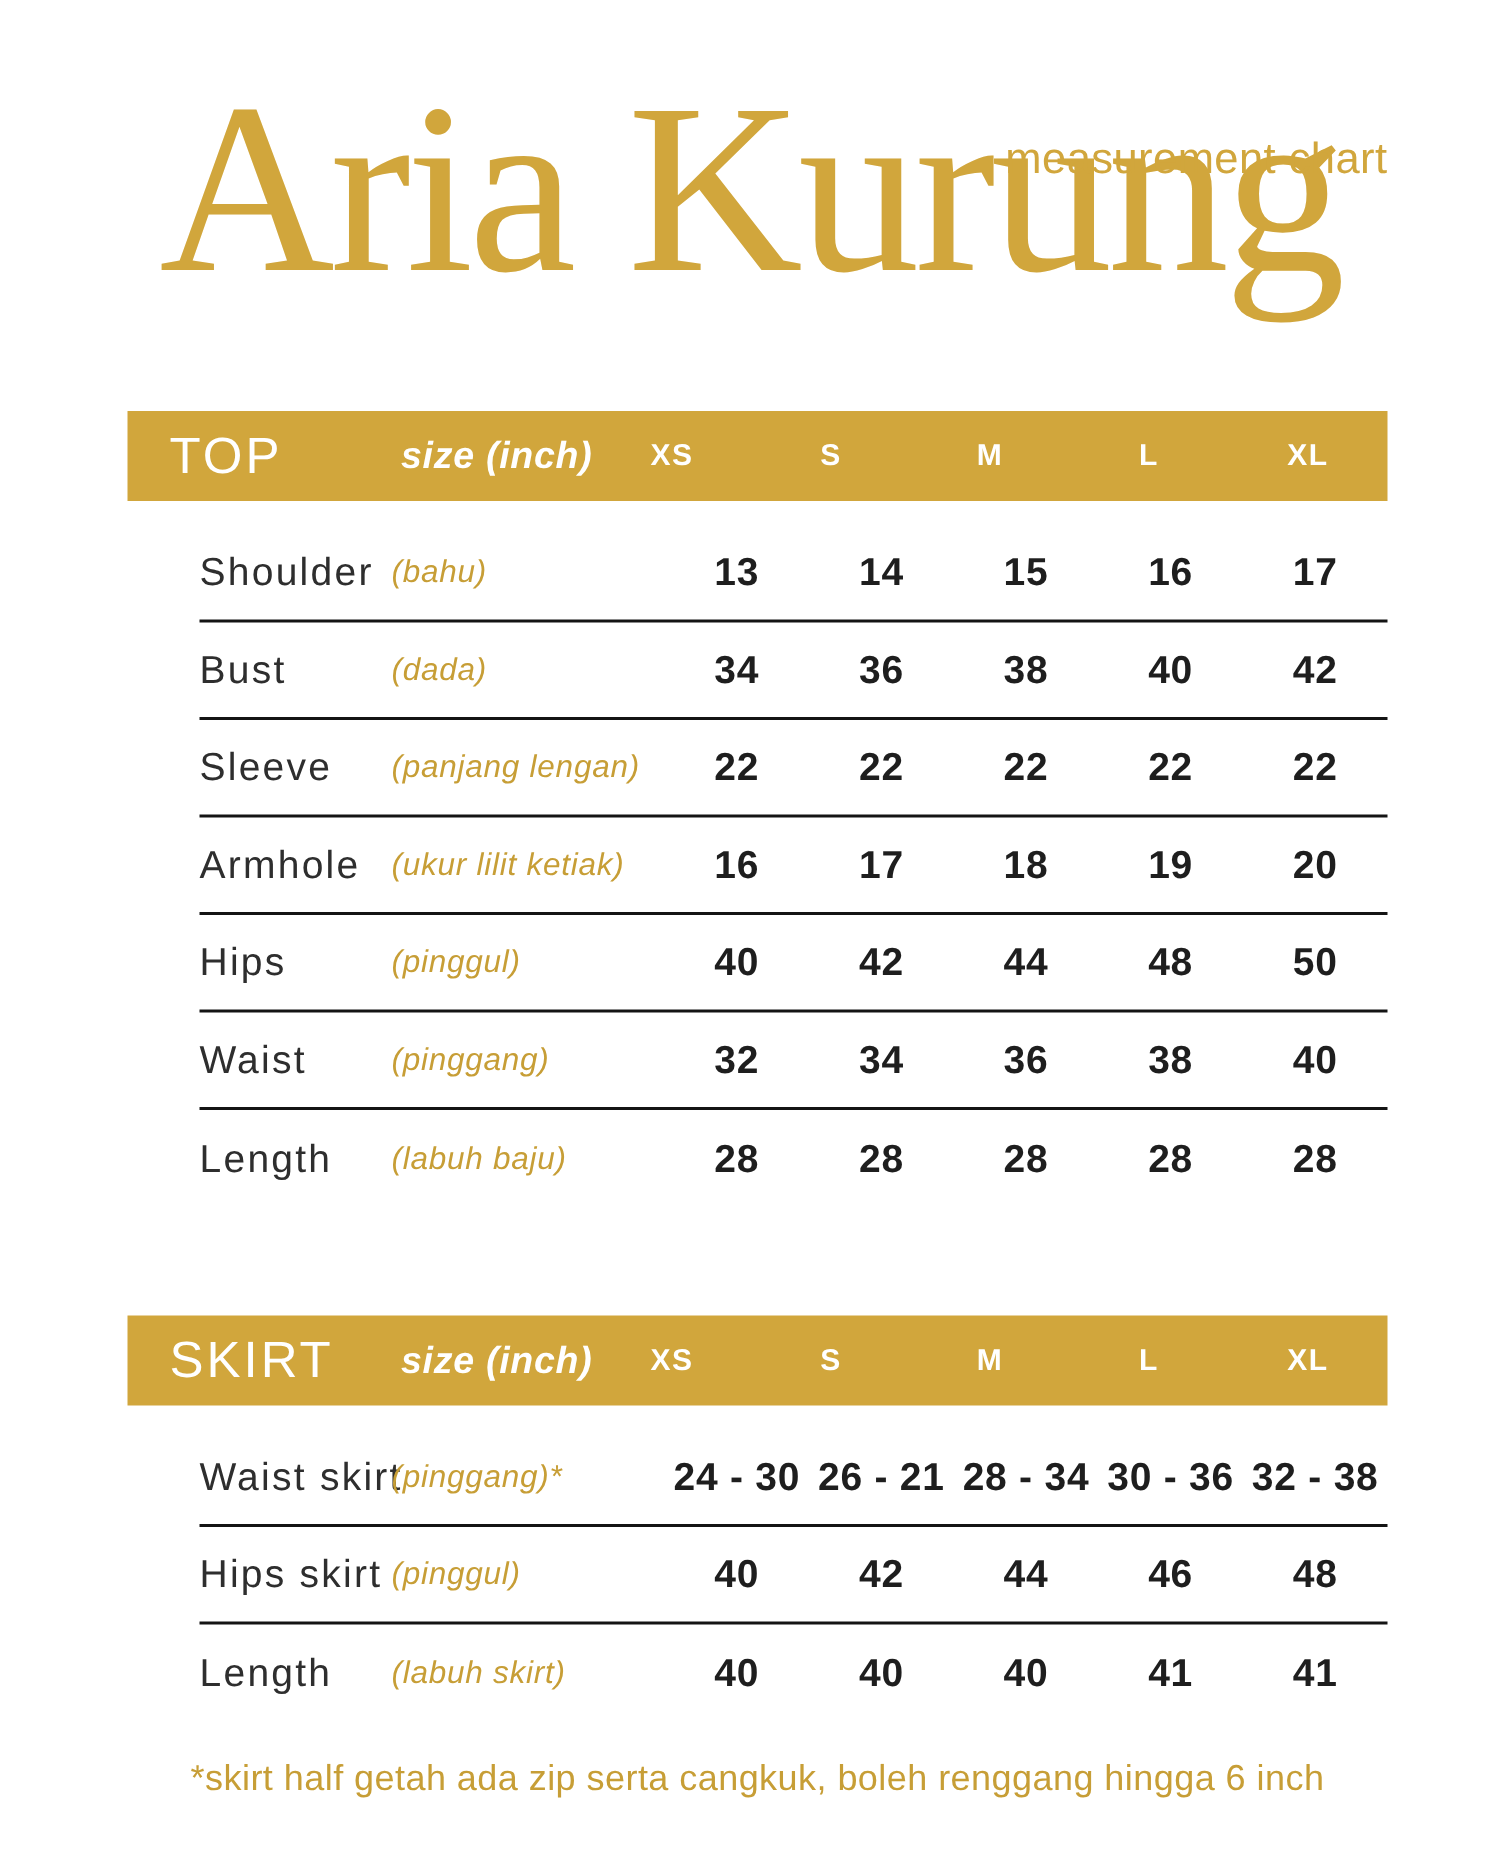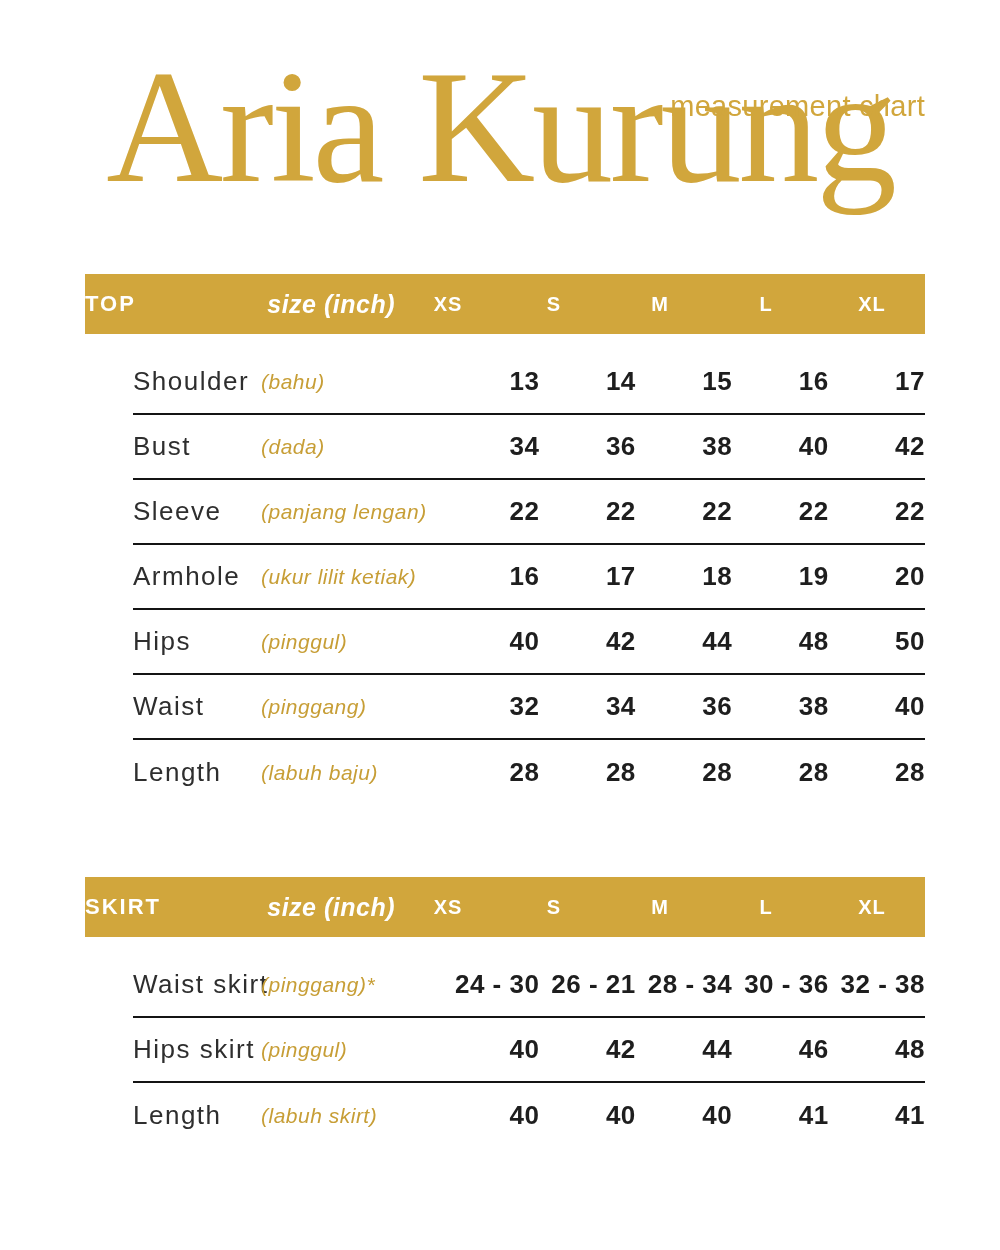--- a/index.html
+++ b/index.html
@@ -46,22 +46,23 @@
   .table-block.skirt { margin-top: 72px; }
   .band {
     display: grid;
     grid-template-columns: 128px 182px repeat(5, 1fr);
     align-items: center;
     height: 60px;
     background: var(--gold);
     color: #ffffff;
   }
   .band .tname {
-    font-weight: bold;
-    font-size: 22px;
+    padding-left: 28px;
+    font-weight: normal;
+    font-size: 34px;
     letter-spacing: 2px;
   }
   .band .size-label {
     font-style: italic;
     font-weight: bold;
     font-size: 25px;
     text-align: right;
     letter-spacing: 0.5px;
   }
   .band .size {
@@ -86,21 +87,21 @@
     white-space: nowrap;
   }
   .row .sublabel {
     font-size: 21px;
     font-style: italic;
     color: var(--gold-text);
     letter-spacing: 0.5px;
     white-space: nowrap;
   }
   .row .value {
-    text-align: right;
+    text-align: center;
     font-weight: bold;
     font-size: 26px;
     color: var(--ink);
     letter-spacing: 0.5px;
     white-space: nowrap;
   }
   
   .footnote {
     width: 840px;
     margin: 24px 75px 0 85px;
@@ -231,14 +232,15 @@
           <span class="sublabel">(labuh skirt)</span>
           <span class="value">40</span>
           <span class="value">40</span>
           <span class="value">40</span>
           <span class="value">41</span>
           <span class="value">41</span>
         </div>
       </div>
   </div>
 
+  <div class="footnote">*skirt half getah ada zip serta cangkuk, boleh renggang hingga 6 inch</div>
 
 </div>
 
 </body></html>

